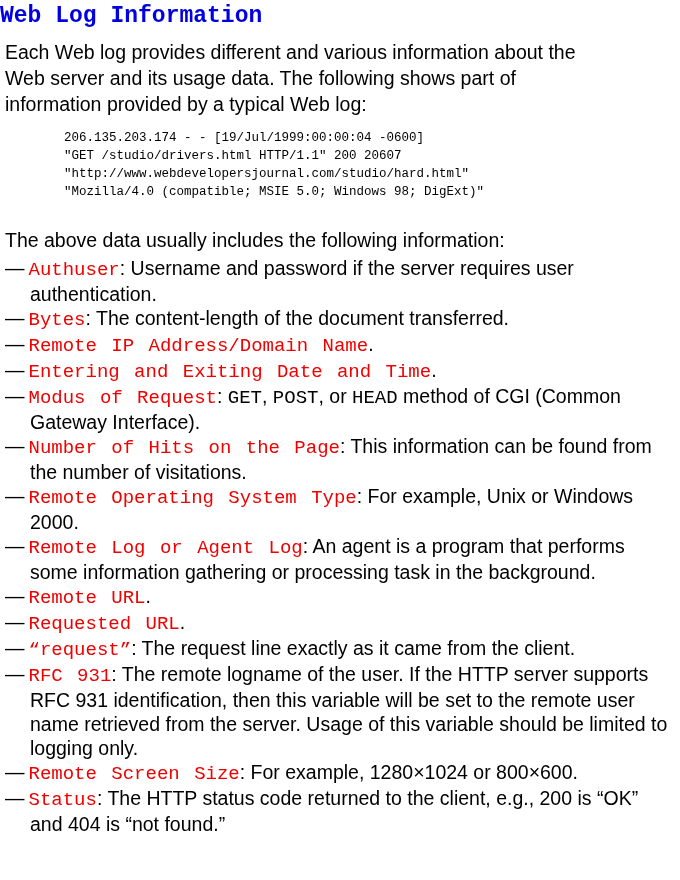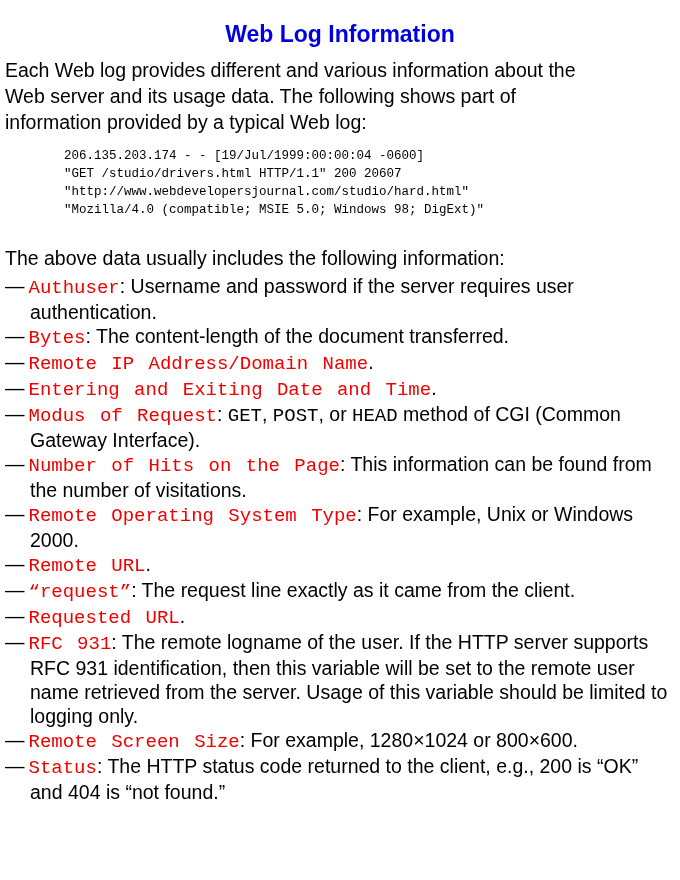--- a/index.html
+++ b/index.html
@@ -7,23 +7,24 @@
     width: 680px; height: 880px;
     background: #ffffff;
     overflow: hidden;
     font-family: "Liberation Sans", sans-serif;
     color: #000000;
   }
   .title {
     font-size: 23px;
     font-weight: bold;
     line-height: 26px;
-    text-align: center;
+    text-align: left;
     color: var(--title-blue, #0000e0);
-    margin-top: 21px;
+    margin-top: 3px;
+    font-family: Liberation Mono, monospace;
   }
   .intro {
     white-space: pre-line;
     font-size: 19.5px;
     line-height: 26px;
     margin: 10px 8px 0 5px;
   }
   .log {
     font-family: "Liberation Mono", monospace;
     font-size: 12.5px;
@@ -79,20 +80,21 @@
   <div class="list-intro">The above data usually includes the following information:</div>
 
   <div class="items">
       <div class="item"><span class="dash">—</span><span class="term">Authuser</span><span class="body">: Username and password if the server requires user authentication.</span></div>
       <div class="item"><span class="dash">—</span><span class="term">Bytes</span><span class="body">: The content-length of the document transferred.</span></div>
       <div class="item"><span class="dash">—</span><span class="term">Remote IP Address/Domain Name</span><span class="body">.</span></div>
       <div class="item"><span class="dash">—</span><span class="term">Entering and Exiting Date and Time</span><span class="body">.</span></div>
       <div class="item"><span class="dash">—</span><span class="term">Modus of Request</span><span class="body">: </span><span class="kw">GET</span><span class="body">, </span><span class="kw">POST</span><span class="body">, or </span><span class="kw">HEAD</span><span class="body"> method of CGI (Common Gateway Interface).</span></div>
       <div class="item"><span class="dash">—</span><span class="term">Number of Hits on the Page</span><span class="body">: This information can be found from the number of visitations.</span></div>
       <div class="item"><span class="dash">—</span><span class="term">Remote Operating System Type</span><span class="body">: For example, Unix or Windows 2000.</span></div>
+      <div class="item"><span class="dash">—</span><span class="term">Remote Log or Agent Log</span><span class="body">: An agent is a program that performs some information gathering or processing task in the background.</span></div>
       <div class="item"><span class="dash">—</span><span class="term">Remote URL</span><span class="body">.</span></div>
+      <div class="item"><span class="dash">—</span><span class="term">Requested URL</span><span class="body">.</span></div>
       <div class="item"><span class="dash">—</span><span class="term">“request”</span><span class="body">: The request line exactly as it came from the client.</span></div>
-      <div class="item"><span class="dash">—</span><span class="term">Requested URL</span><span class="body">.</span></div>
       <div class="item"><span class="dash">—</span><span class="term">RFC 931</span><span class="body">: The remote logname of the user.  If the HTTP server supports RFC 931 identification, then this variable will be set to the remote user name retrieved from the server.  Usage of this variable should be limited to logging only.</span></div>
       <div class="item"><span class="dash">—</span><span class="term">Remote Screen Size</span><span class="body">: For example, 1280×1024 or 800×600.</span></div>
       <div class="item"><span class="dash">—</span><span class="term">Status</span><span class="body">: The HTTP status code returned to the client, e.g., 200 is “OK” and 404 is “not found.”</span></div>
     </div>
 </div>
 
 </body></html>

